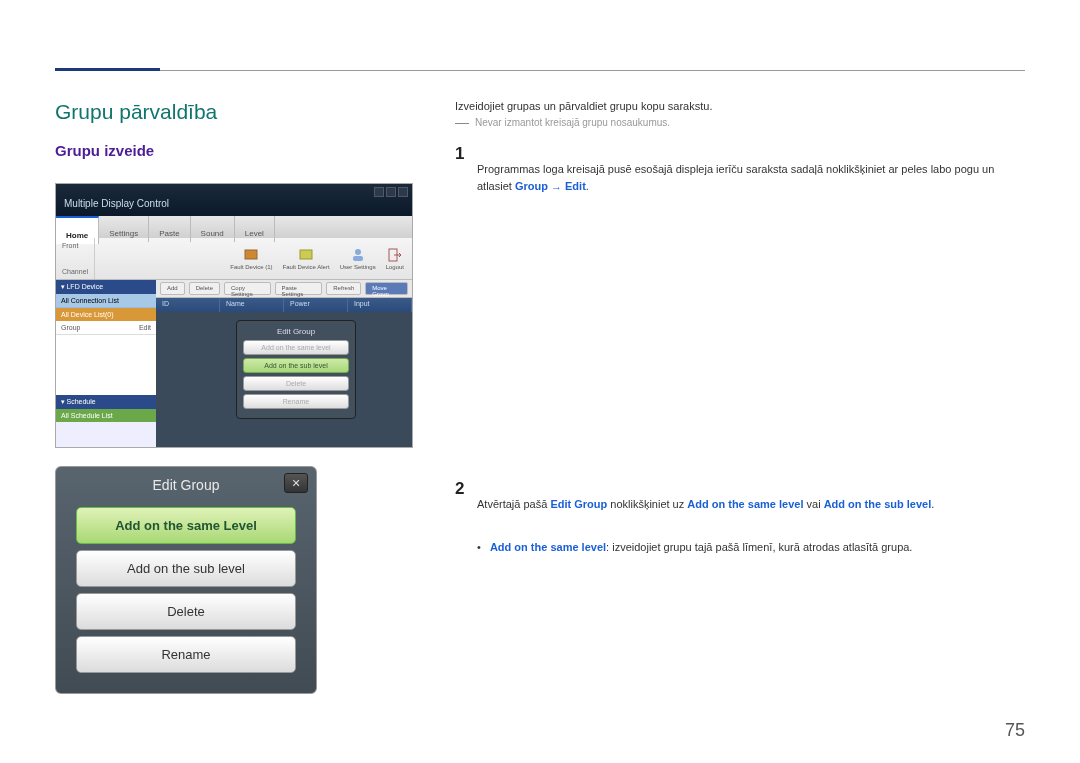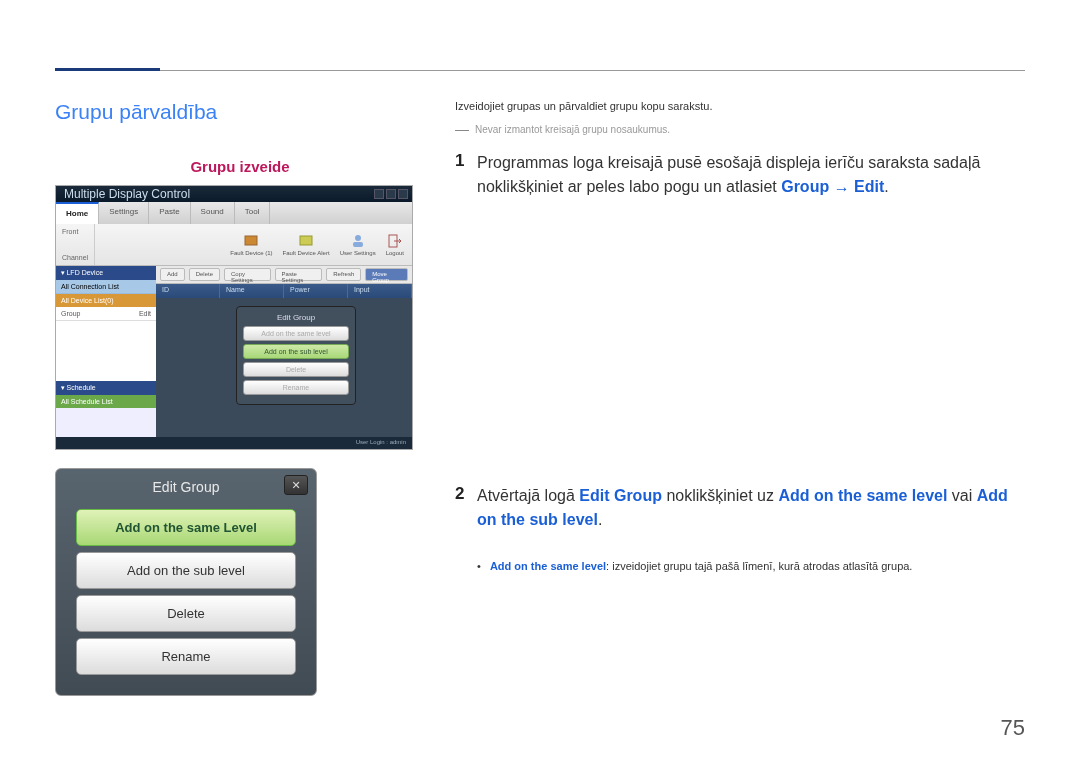--- a/index.html
+++ b/index.html
@@ -35,79 +35,78 @@
   }
   .right-col {
     position: absolute;
     top: 100px;
     left: 455px;
     width: 570px;
   }
   h1 {
     font-size: 21px;
     font-weight: normal;
-    color: #3b82f6;
-    margin-bottom: 34px;
+    color: #0f766e;
+    margin-bottom: 18px;
   }
   h2 {
     font-size: 15px;
     font-weight: bold;
-    color: #be185d;
-    margin-bottom: 10px;
-    text-align: center;
-  }
-  .intro-text { font-size: 11px; color: #333; margin-bottom: 9px; }
+    color: #4c1d95;
+    margin-bottom: 24px;
+  }
+  .intro-text { font-size: 11px; color: #333; margin-bottom: 2px; }
   .note-line { display: flex; align-items: center; margin-bottom: 14px; }
   .note-dash { color: #888; font-size: 14px; margin-right: 6px; }
   .note-text { font-size: 10px; color: #999; }
   .step { display: flex; margin-bottom: 10px; }
   .step-num { font-size: 17px; font-weight: bold; width: 22px; flex-shrink: 0; color: #222; }
-  .step-body { font-size: 16px; color: #333; line-height: 1.5; }
+  .step-body { font-size: 11px; color: #333; line-height: 1.5; margin-top: 17px; }
   .bold-blue { color: #1a5fd6; font-weight: bold; }
   .step2-gap { margin-top: 285px; }
   .bullet-line { font-size: 11px; color: #333; margin-left: 22px; margin-top: 26px; line-height: 1.5; }
   .bullet-dot { margin-right: 6px; }
   .footnote { font-size: 10px; color: #999; margin-top: 14px; }
   .footnote .bold-dark { color: #666; font-weight: bold; }
   .page-num {
     position: absolute;
     bottom: 22px;
     right: 55px;
-    font-size: 22px;
+    font-size: 18px;
     color: #555;
   }
 
   
   .screenshot1 {
     width: 358px;
     height: 265px;
     border: 1px solid #aaa;
     background: #3a4a5a;
     position: relative;
     overflow: hidden;
     margin-bottom: 18px;
   }
   .ss1-titlebar {
-    height: 16px;
+    height: 32px;
     background: linear-gradient(#1a2a3a,#0a1a2a);
     color: #cde;
-    font-size: 12px;
+    font-size: 10px;
     line-height: 16px;
-    padding: 0 8px;
+    padding: 12px 8px;
     position: relative;
   }
   .ss1-titlebar .winctl { position:absolute; right:4px; top:3px; display:flex; gap:2px;}
   .ss1-titlebar .winctl span{ width:10px;height:10px;background:#2a3a4a;border:1px solid #556;display:inline-block;}
   .ss1-tabs {
     height: 22px;
     background: linear-gradient(#e8e8e8,#d0d0d0);
     display: flex;
     font-size: 8px;
   }
-  .ss1-tab { padding: 5px 10px; color:#555; border-right:1px solid #bbb;}
+  .ss1-tab { padding: 13px 10px; color:#555; border-right:1px solid #bbb;}
   .ss1-tab.active { background:#fff; color:#222; font-weight:bold; border-top:2px solid #1a5fd6;}
   .ss1-toolbar {
     height: 42px;
     background: linear-gradient(#f5f5f5,#e5e5e5);
     display:flex;
     font-size:7px;
     border-bottom:1px solid #bbb;
   }
   .ss1-toolbar .grp { padding:4px 6px; border-right:1px solid #ccc; display:flex; flex-direction:column; justify-content:space-between; color:#666;}
   .ss1-toolbar .icons { display:flex; gap:10px; padding:4px 8px; align-items:center; margin-left:auto;}
@@ -203,21 +202,21 @@
         <span></span>
         <span></span>
         <span></span>
       </div>
     </div>
     <div class="ss1-tabs">
       <div class="ss1-tab active">Home</div>
       <div class="ss1-tab">Settings</div>
       <div class="ss1-tab">Paste</div>
       <div class="ss1-tab">Sound</div>
-      <div class="ss1-tab">Tool</div>
+      <div class="ss1-tab">Level</div>
     </div>
     <div class="ss1-toolbar">
       <div class="grp">
         <span>Front</span>
         <span>Channel</span>
       </div>
       <div class="icons">
         <div class="icon">
             <svg viewBox="0 0 16 16">
               <rect x="2" y="3" width="12" height="9" fill="#c83" stroke="#963"></rect>
@@ -309,21 +308,21 @@
   <div class="step">
     <div class="step-num">1</div>
     <div class="step-body">
       <span>Programmas loga kreisajā pusē esošajā displeja ierīču saraksta sadaļā noklikšķiniet ar peles labo pogu un atlasiet </span><span class="bold-blue">Group</span><span class="bold-blue"> → Edit</span><span>.</span>
     </div>
   </div>
 
   <div class="step step2-gap">
     <div class="step-num">2</div>
     <div class="step-body">
-      <span>Atvērtajā logā </span><span class="bold-blue">Edit Group</span><span> noklikšķiniet uz </span><span class="bold-blue">Add on the same level</span><span> vai </span><span class="bold-blue">Add on the sub level</span><span>.</span>
+      <span>Atvērtajā pašā </span><span class="bold-blue">Edit Group</span><span> noklikšķiniet uz </span><span class="bold-blue">Add on the same level</span><span> vai </span><span class="bold-blue">Add on the sub level</span><span>.</span>
     </div>
   </div>
 
   <div class="bullet-line">
     <span class="bullet-dot">•</span>
     <span class="bold-blue">Add on the same level</span><span>: izveidojiet grupu tajā pašā līmenī, kurā atrodas atlasītā grupa.</span>
   </div>
 </div>
 
 <div class="page-num">75</div>

